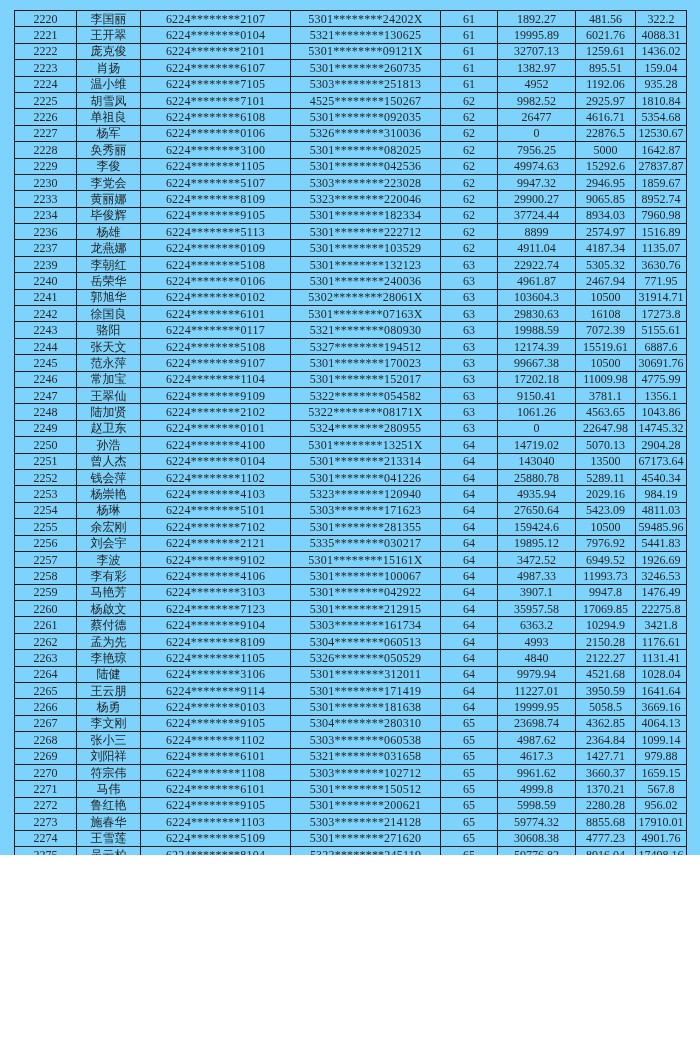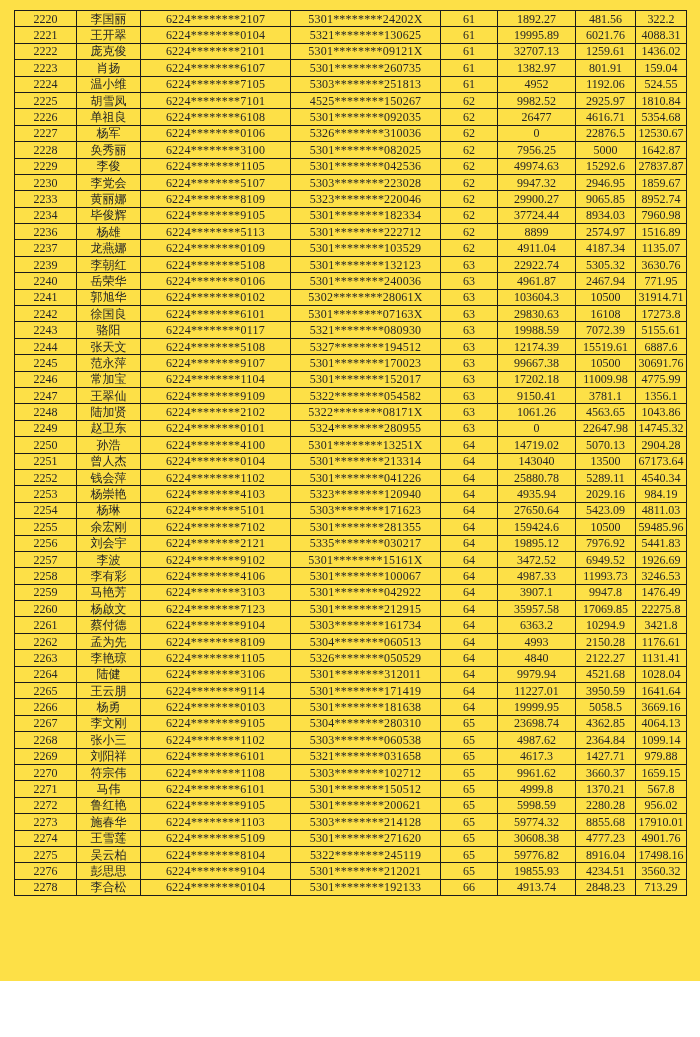--- a/index.html
+++ b/index.html
@@ -3,22 +3,22 @@
 <meta charset="utf-8">
 <style>
   html, body {
     margin: 0;
     padding: 0;
     background: #ffffff;
   }
   .page {
     position: relative;
     width: 700px;
-    height: 981px;
-    background: #fde047;
+    height: 855px;
+    background: #7dd3fc;
     font-family: "Liberation Serif", "DejaVu Serif", serif;
     overflow: hidden;
   }
   table.records {
     position: absolute;
     left: 14px;
     top: 10px;
     width: 672px;
     border-collapse: collapse;
     table-layout: fixed;
@@ -93,32 +93,32 @@
           <td class="c6">1259.61</td>
           <td class="c7">1436.02</td>
         </tr>
         <tr>
           <td class="c0">2223</td>
           <td class="c1">肖扬</td>
           <td class="c2">6224********6107</td>
           <td class="c3">5301********260735</td>
           <td class="c4">61</td>
           <td class="c5">1382.97</td>
-          <td class="c6">801.91</td>
+          <td class="c6">895.51</td>
           <td class="c7">159.04</td>
         </tr>
         <tr>
           <td class="c0">2224</td>
           <td class="c1">温小维</td>
           <td class="c2">6224********7105</td>
           <td class="c3">5303********251813</td>
           <td class="c4">61</td>
           <td class="c5">4952</td>
           <td class="c6">1192.06</td>
-          <td class="c7">524.55</td>
+          <td class="c7">935.28</td>
         </tr>
         <tr>
           <td class="c0">2225</td>
           <td class="c1">胡雪凤</td>
           <td class="c2">6224********7101</td>
           <td class="c3">4525********150267</td>
           <td class="c4">62</td>
           <td class="c5">9982.52</td>
           <td class="c6">2925.97</td>
           <td class="c7">1810.84</td>

